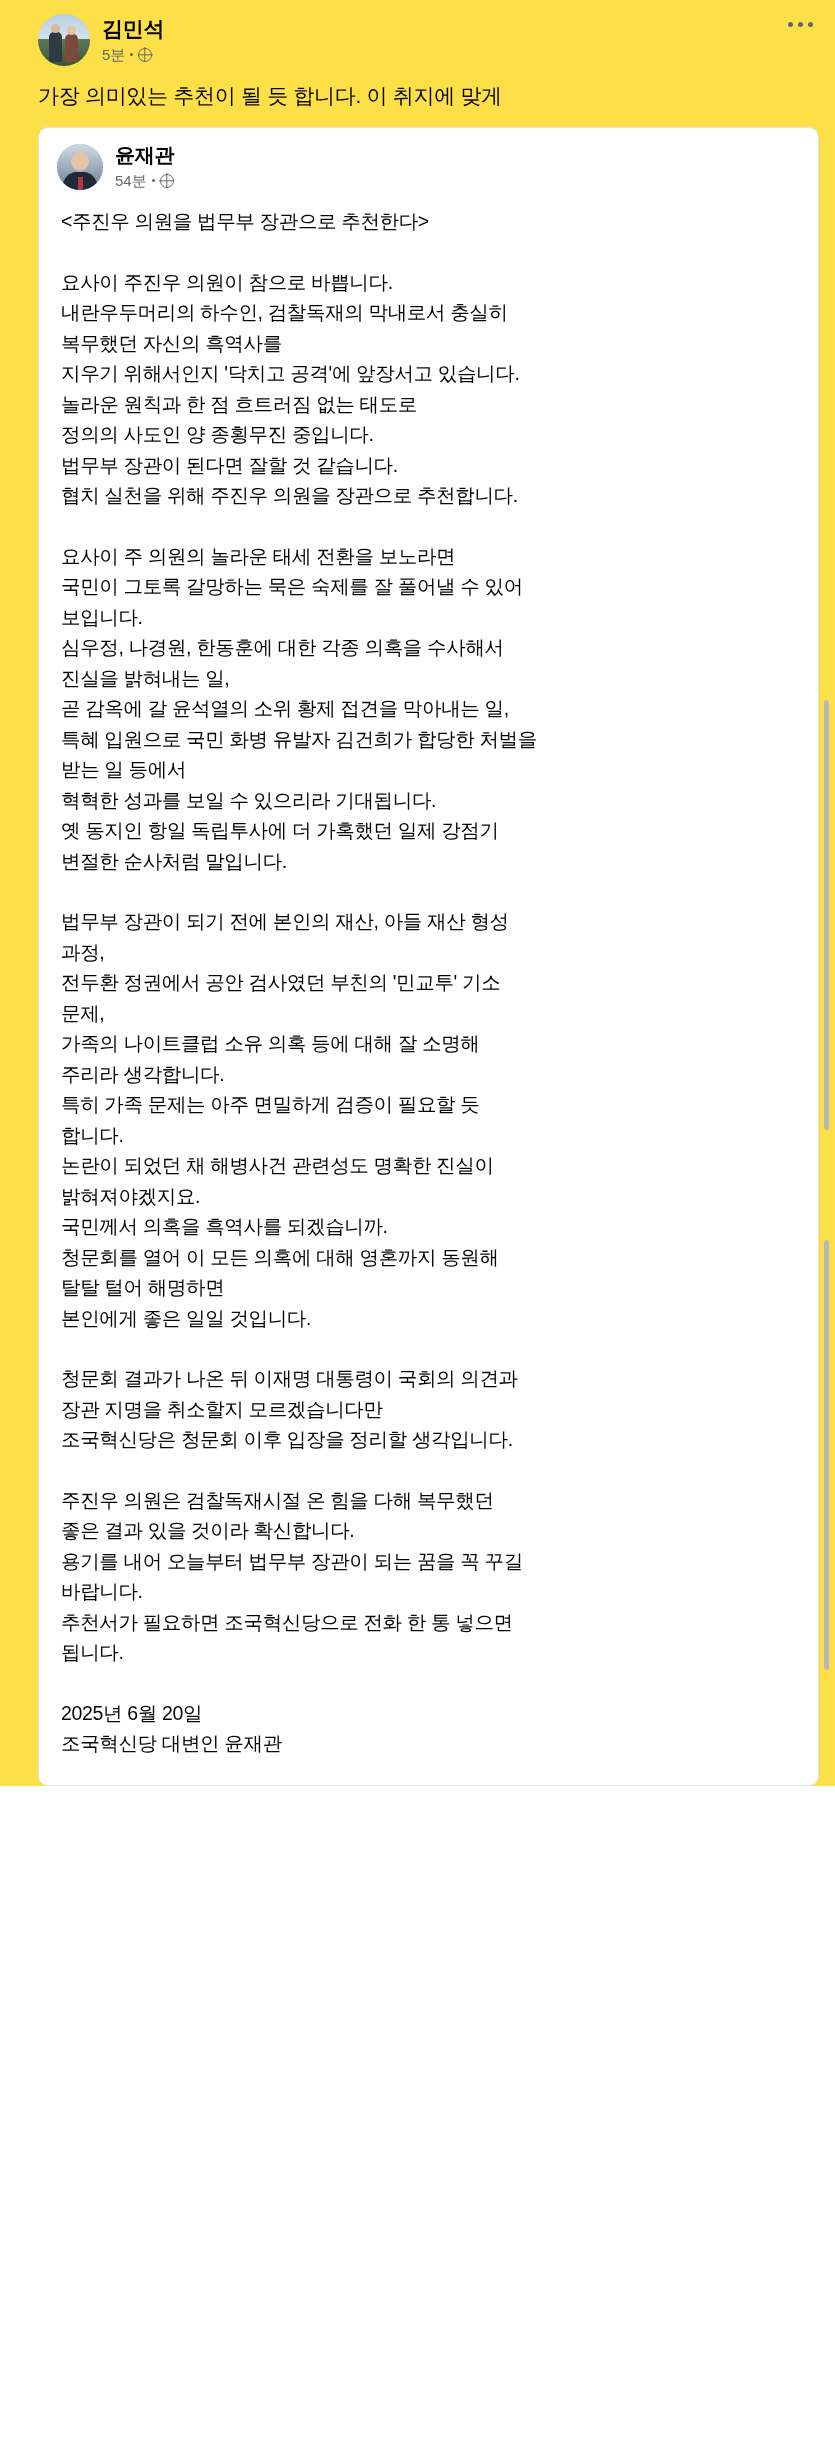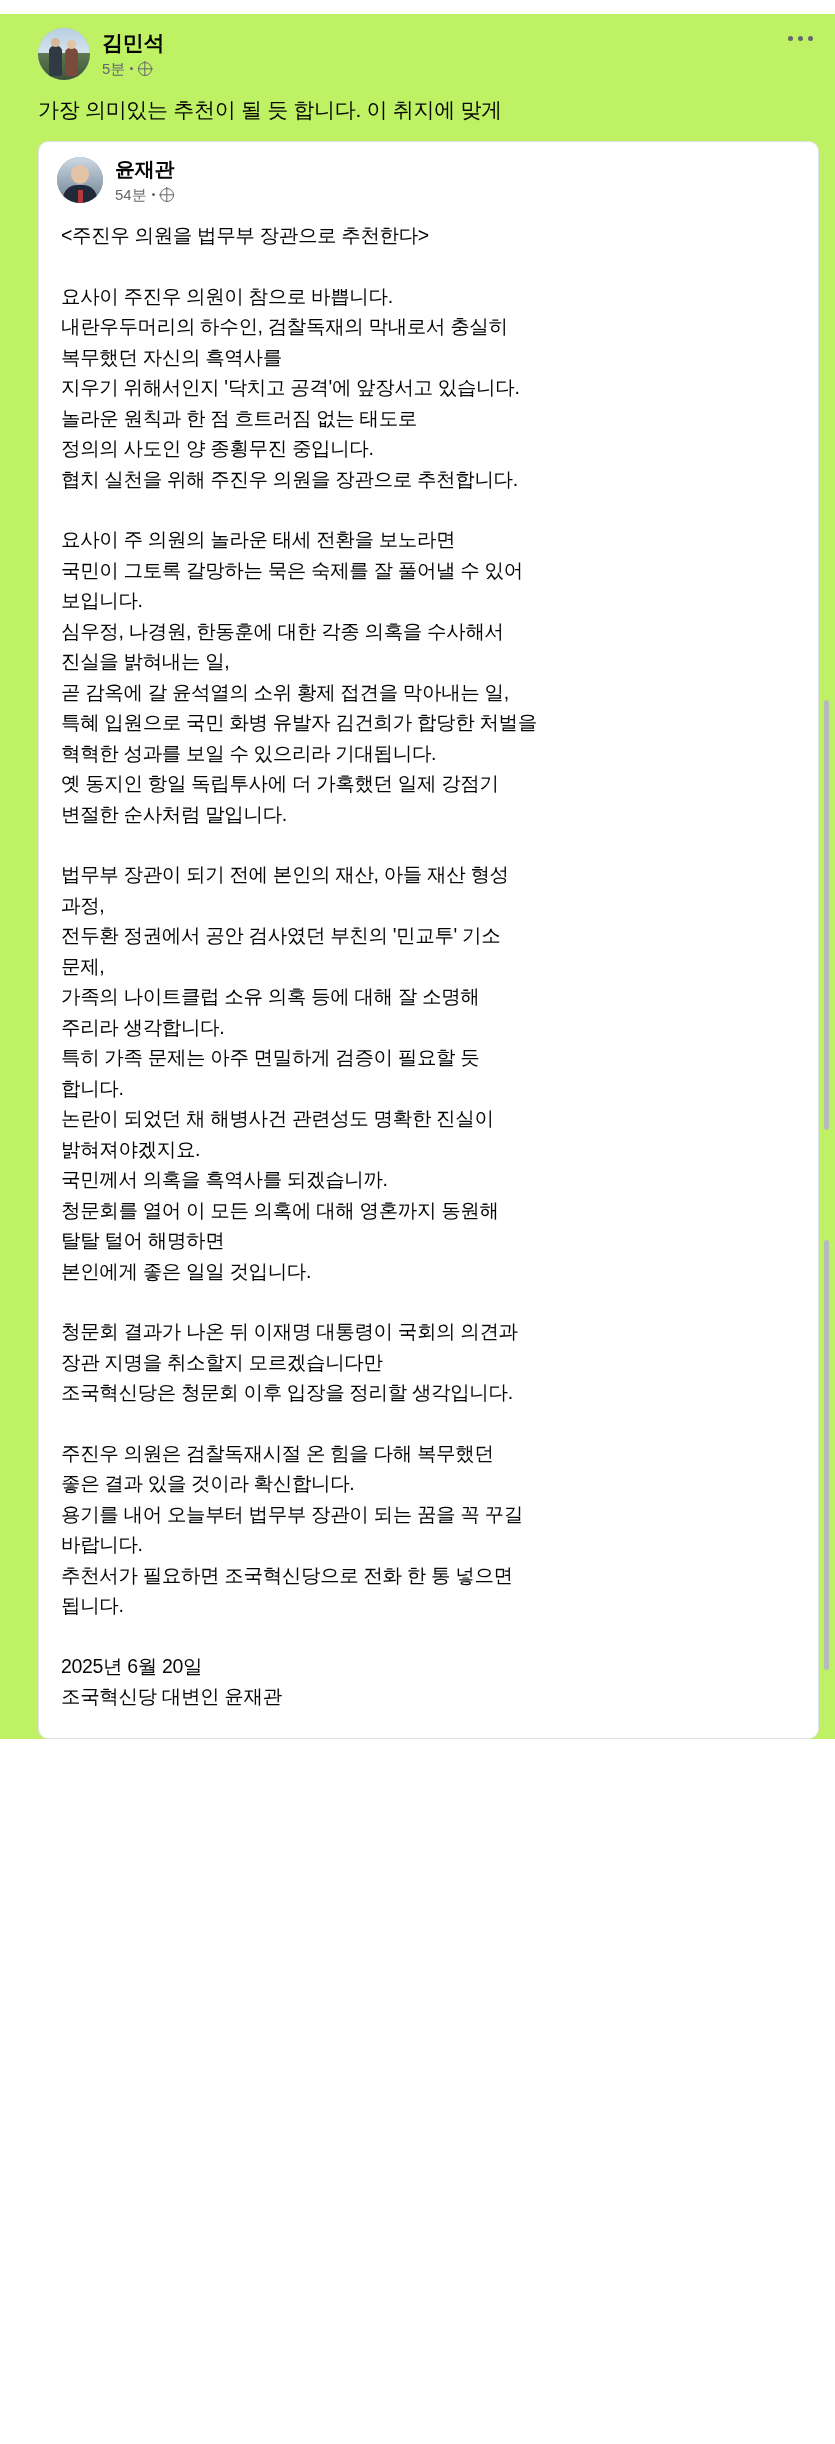--- a/index.html
+++ b/index.html
@@ -18,22 +18,21 @@
     width: 835px;
     min-height: 2444px;
     background: #ffffff;
     position: relative;
     overflow: hidden;
   }
 
   
   .post-outer {
     padding: 0 0 0 0;
-    background: #bef264;
-    margin-top: 14px;
+    background: #fde047;
   }
   .post-header {
     display: flex;
     align-items: flex-start;
     padding: 14px 18px 0 38px;
     position: relative;
   }
   .avatar {
     width: 52px;
     height: 52px;
@@ -134,21 +133,21 @@
   
   .shared-card {
     margin: 6px 16px 0 38px;
     border: 1px solid #dfe1e5;
     border-radius: 10px;
     background: #ffffff;
     overflow: hidden;
   }
   .shared-header {
     display: flex;
-    align-items: center;
+    align-items: flex-end;
     padding: 14px 16px 0 18px;
   }
   .avatar-sm {
     width: 46px;
     height: 46px;
     border-radius: 50%;
     flex: 0 0 46px;
     overflow: hidden;
     position: relative;
     background: #8aa0b5;
@@ -257,29 +256,31 @@
 
       <div class="shared-body" id="shared-body">
           <span class="ln">&lt;주진우 의원을 법무부 장관으로 추천한다&gt;</span>
           <span class="gap"></span>
           <span class="ln">요사이 주진우 의원이 참으로 바쁩니다.</span>
           <span class="ln">내란우두머리의 하수인, 검찰독재의 막내로서 충실히</span>
           <span class="ln">복무했던 자신의 흑역사를</span>
           <span class="ln">지우기 위해서인지 '닥치고 공격'에 앞장서고 있습니다.</span>
           <span class="ln">놀라운 원칙과 한 점 흐트러짐 없는 태도로</span>
           <span class="ln">정의의 사도인 양 종횡무진 중입니다.</span>
+          <span class="ln">법무부 장관이 된다면 잘할 것 같습니다.</span>
           <span class="ln">협치 실천을 위해 주진우 의원을 장관으로 추천합니다.</span>
           <span class="gap"></span>
           <span class="ln">요사이 주 의원의 놀라운 태세 전환을 보노라면</span>
           <span class="ln">국민이 그토록 갈망하는 묵은 숙제를 잘 풀어낼 수 있어</span>
           <span class="ln">보입니다.</span>
           <span class="ln">심우정, 나경원, 한동훈에 대한 각종 의혹을 수사해서</span>
           <span class="ln">진실을 밝혀내는 일,</span>
           <span class="ln">곧 감옥에 갈 윤석열의 소위 황제 접견을 막아내는 일,</span>
           <span class="ln">특혜 입원으로 국민 화병 유발자 김건희가 합당한 처벌을</span>
+          <span class="ln">받는 일 등에서</span>
           <span class="ln">혁혁한 성과를 보일 수 있으리라 기대됩니다.</span>
           <span class="ln">옛 동지인 항일 독립투사에 더 가혹했던 일제 강점기</span>
           <span class="ln">변절한 순사처럼 말입니다.</span>
           <span class="gap"></span>
           <span class="ln">법무부 장관이 되기 전에 본인의 재산, 아들 재산 형성</span>
           <span class="ln">과정,</span>
           <span class="ln">전두환 정권에서 공안 검사였던 부친의 '민교투' 기소</span>
           <span class="ln">문제,</span>
           <span class="ln">가족의 나이트클럽 소유 의혹 등에 대해 잘 소명해</span>
           <span class="ln">주리라 생각합니다.</span>

